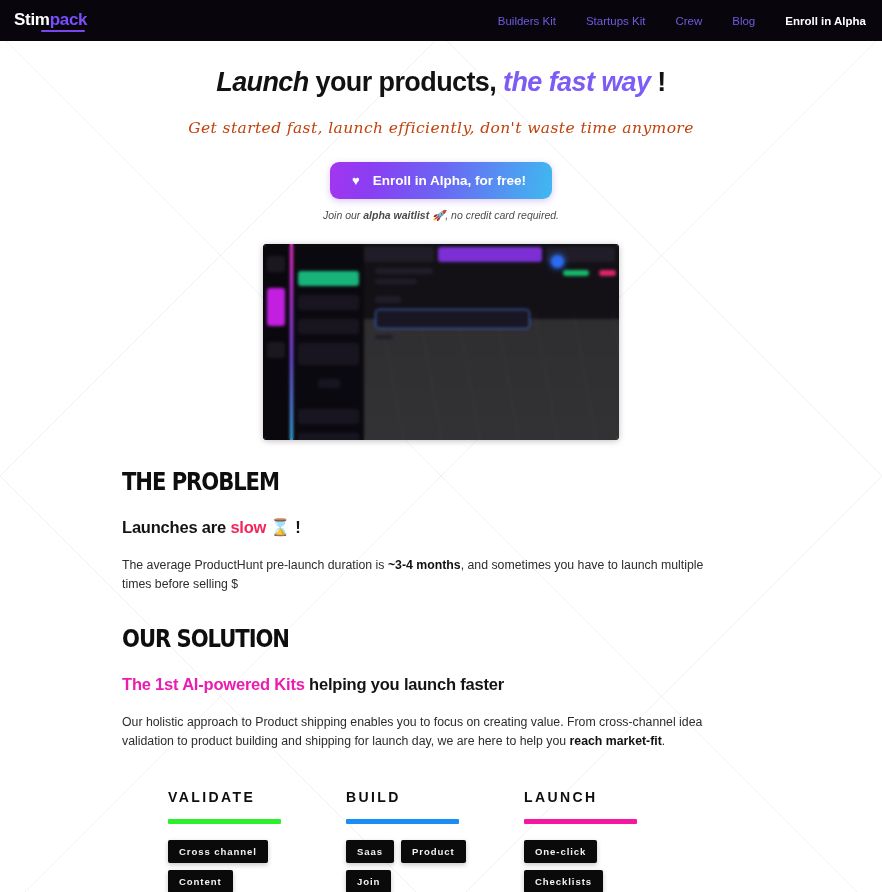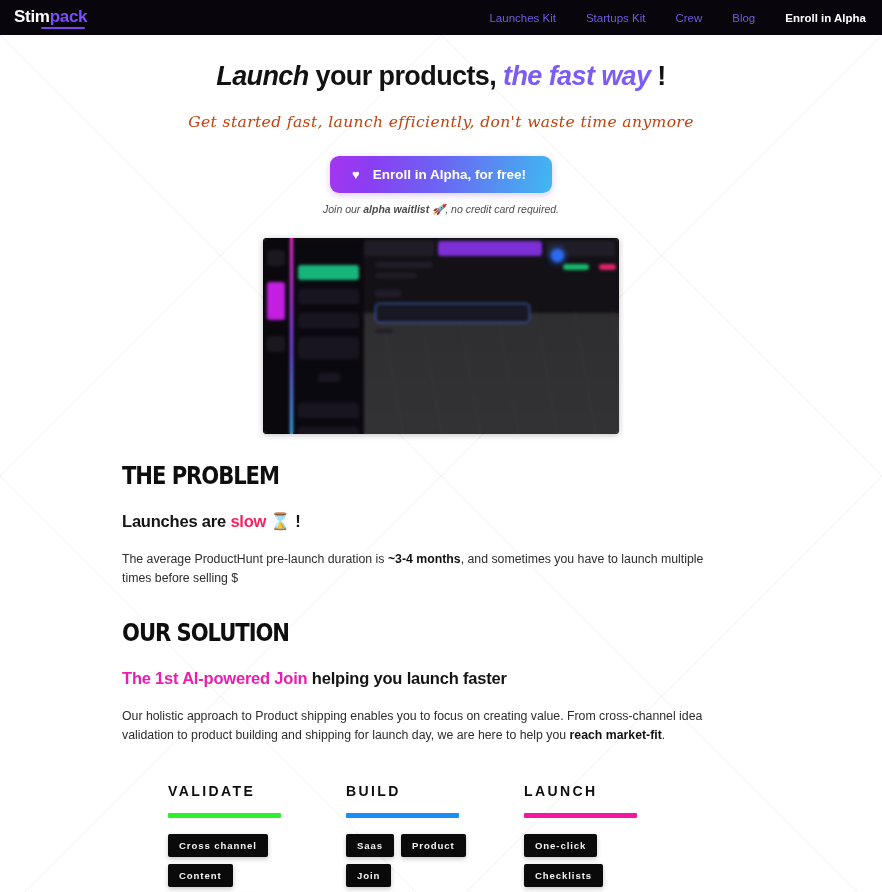--- a/index.html
+++ b/index.html
@@ -28,21 +28,21 @@
       linear-gradient(-45deg, transparent calc(50% - 0.5px), rgba(0,0,0,0.055) calc(50% - 0.5px), rgba(0,0,0,0.055) calc(50% + 0.5px), transparent calc(50% + 0.5px));
     background-size: 441px 441px, 441px 441px;
     background-position: 0 0, 0 0;
     z-index: 0;
   }
 
   
   .navbar {
     position: relative;
     z-index: 5;
-    height: 35px;
+    height: 41px;
     background: #08060c;
     display: flex;
     align-items: center;
     padding: 0 12px 0 14px;
   }
   .logo {
     font-size: 17px;
     font-weight: 700;
     letter-spacing: -0.3px;
     line-height: 1;
@@ -286,21 +286,21 @@
 <body>
 
 <div class="bg-pattern"></div>
 
 <div class="navbar">
   <div class="logo">
     <span class="l-a">Stim</span><span class="l-b">pack</span>
     <span class="logo-underline"></span>
   </div>
   <nav class="nav-links">
-    <a class="nav-link" href="#">Launches Kit</a>
+    <a class="nav-link" href="#">Builders Kit</a>
     <a class="nav-link" href="#">Startups Kit</a>
     <a class="nav-link" href="#">Crew</a>
     <a class="nav-link" href="#">Blog</a>
     <a class="nav-link cta" href="#">Enroll in Alpha</a>
   </nav>
 </div>
 
 <div class="page">
 
   <section class="hero">
@@ -362,21 +362,21 @@
     <div class="content-inner">
       <h2 class="sec-head">THE PROBLEM</h2>
       <h3 class="sub-head"><span>Launches are </span><span class="red">slow</span><span> ⌛</span><span> !</span></h3>
       <p class="body-copy"><span>The average ProductHunt pre-launch duration is </span><b>~3-4 months</b><span>, and sometimes you have to launch multiple times before selling $</span></p>
     </div>
   </section>
 
   <section class="content sec-solution">
     <div class="content-inner">
       <h2 class="sec-head">OUR SOLUTION</h2>
-      <h3 class="sub-head"><span class="pink">The 1st AI-powered Join</span><span> helping you launch faster</span></h3>
+      <h3 class="sub-head"><span class="pink">The 1st AI-powered Kits</span><span> helping you launch faster</span></h3>
       <p class="body-copy"><span>Our holistic approach to Product shipping enables you to focus on creating value. From cross-channel idea validation to product building and shipping for launch day, we are here to help you </span><b>reach market-fit</b><span>.</span></p>
     </div>
   </section>
 
   <section class="pillars">
 
     <div class="pillar">
       <div class="pillar-title">VALIDATE</div>
       <div class="pillar-bar" style="background:#2bf02b"></div>
       <div class="pillar-tags">

